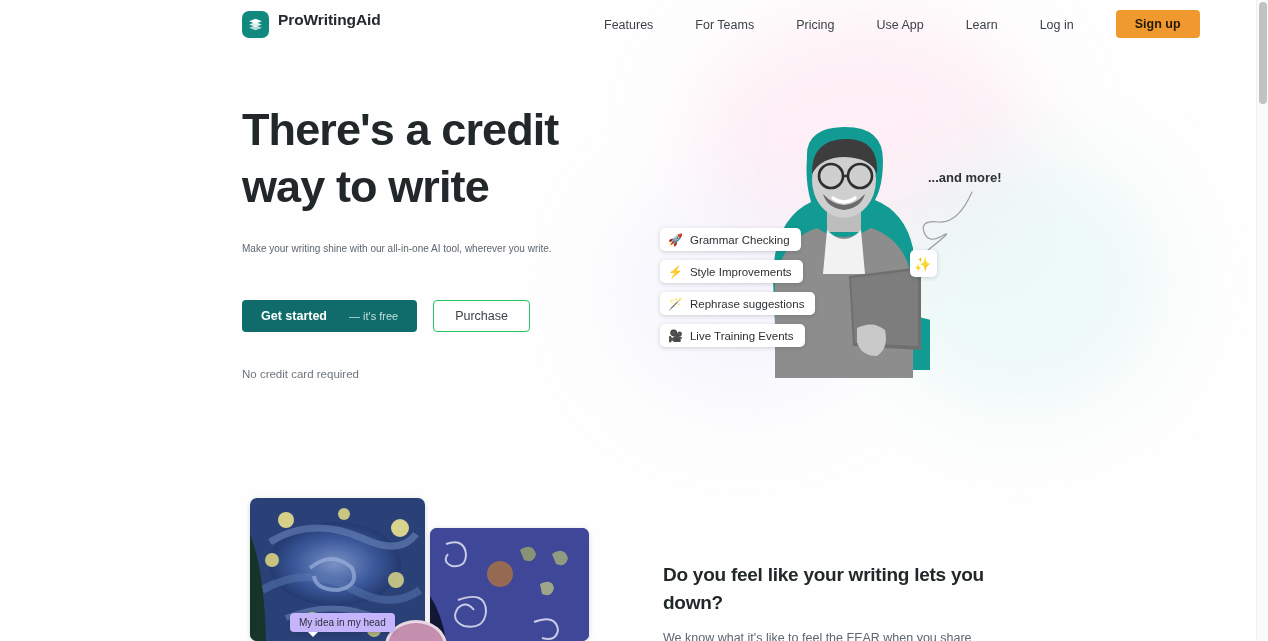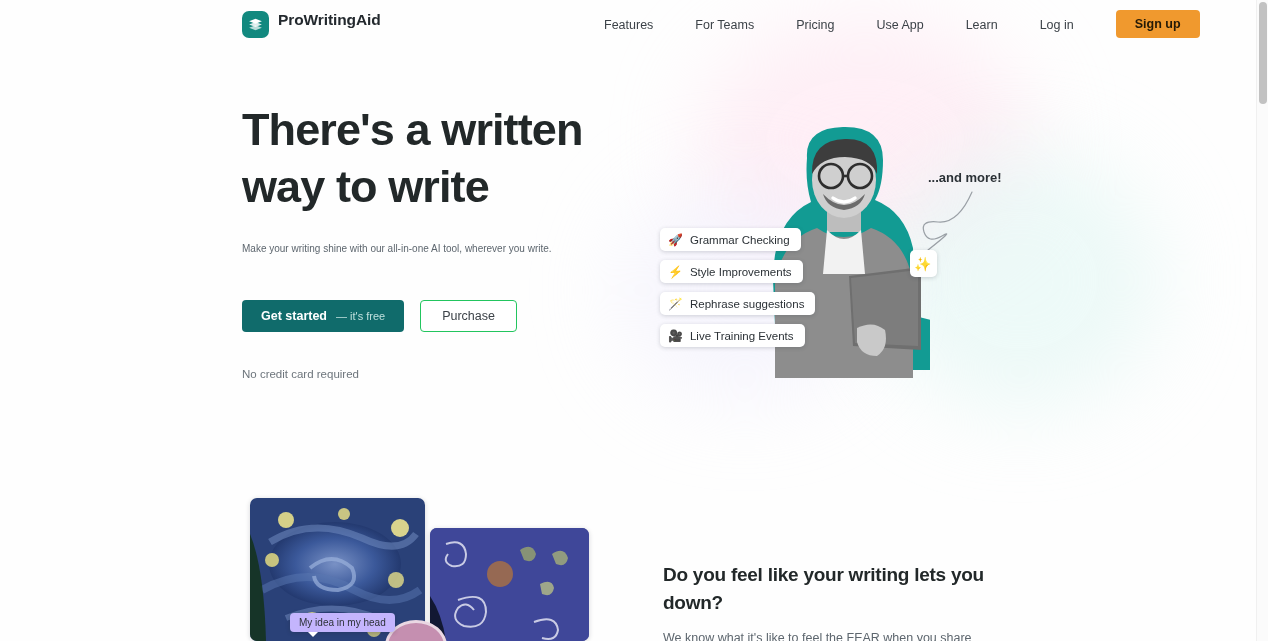--- a/index.html
+++ b/index.html
@@ -125,21 +125,21 @@
     gap: 16px;
   }
   .btn-started {
     background: #106b6b;
     border: none;
     border-radius: 4px;
     padding: 0 19px;
     height: 32px;
     display: flex;
     align-items: center;
-    gap: 9px;
+    gap: 22px;
     cursor: pointer;
     font-family: inherit;
   }
   .btn-started .lbl {
     color: #ffffff;
     font-size: 12.5px;
     font-weight: bold;
     white-space: nowrap;
   }
   .btn-started .free {
@@ -373,21 +373,21 @@
       <a class="nav-link">Pricing</a>
       <a class="nav-link">Use App</a>
       <a class="nav-link">Learn</a>
       <a class="nav-link">Log in</a>
       <button class="btn-signup">Sign up</button>
     </div>
   </div>
 
   <div class="hero-copy">
     <h1 class="hero-title">
-      <span>There's a written</span><br>
+      <span>There's a credit</span><br>
       <span>way to write</span>
     </h1>
     <p class="hero-sub">Make your writing shine with our all-in-one AI tool, wherever you write.</p>
 
     <div class="hero-actions">
       <button class="btn-started">
         <span class="lbl">Get started</span>
         <span class="free">— it's free</span>
       </button>
       <button class="btn-purchase">Purchase</button>

